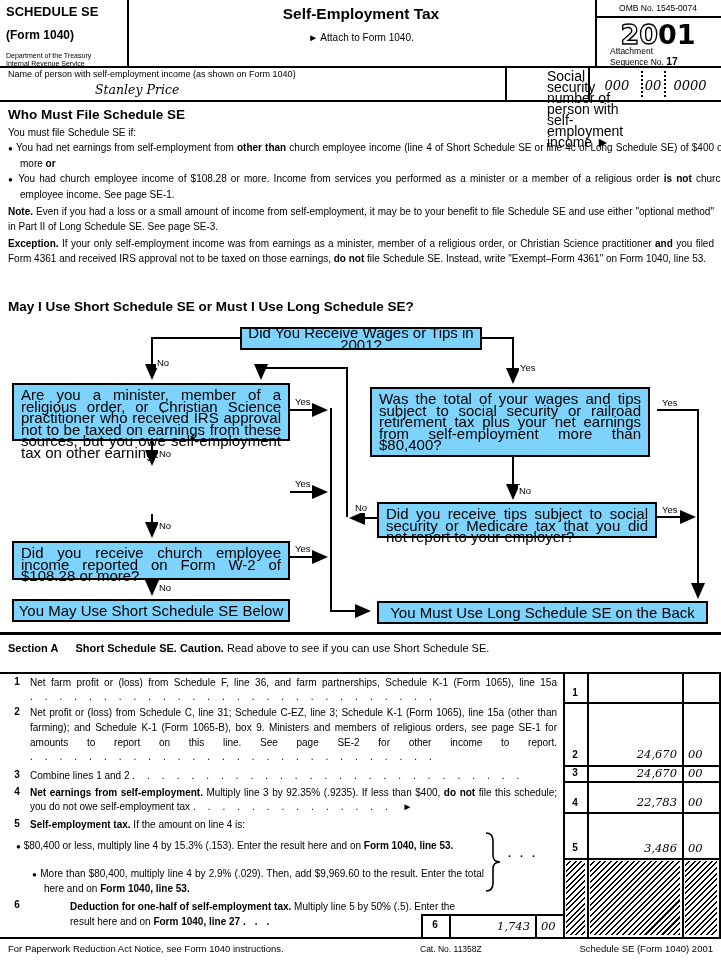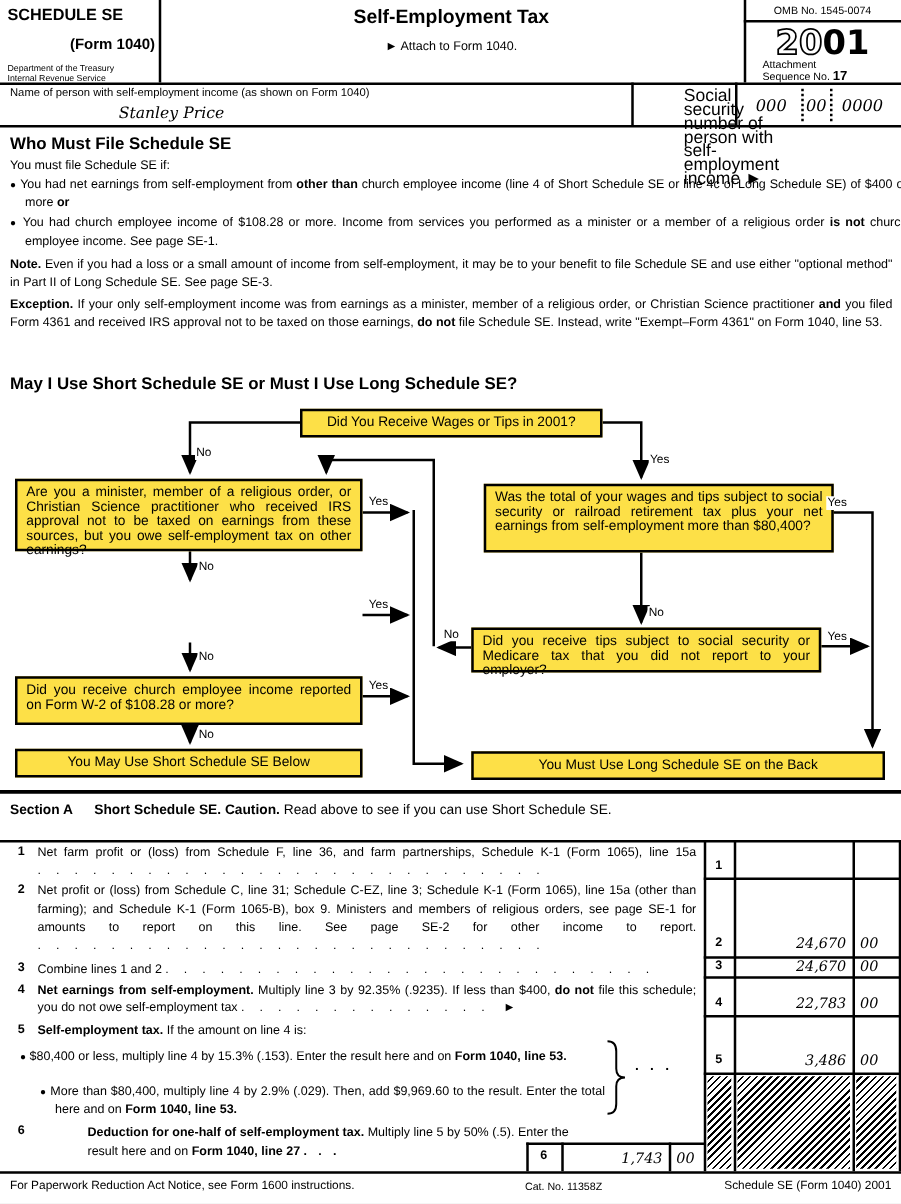--- a/index.html
+++ b/index.html
@@ -10,22 +10,22 @@
   }
   .abs { position:absolute; }
   .hline { position:absolute; background:#000; height:1px; }
   .vline { position:absolute; background:#000; width:1px; }
   .b { font-weight:bold; }
   .jt { text-align:justify; }
   .hand { font-family:"DejaVu Serif", serif; font-style:italic; font-size:11.5px; }
   .leader { letter-spacing:12px; font-weight:normal; }
   .leader3 { letter-spacing:9px; font-weight:bold; }
   .fc-box {
-    position:absolute; border:2px solid #000; background:#fde047;
-    font-size:11px; line-height:11.5px; padding:4px 7px; box-sizing:border-box;
+    position:absolute; border:2px solid #000; background:#7dd3fc;
+    font-size:15px; line-height:11.5px; padding:4px 7px; box-sizing:border-box;
     text-align:justify;
   }
   .fc-box.ctr { display:flex; align-items:center; justify-content:center; text-align:center; padding:2px; }
   .fc-lbl { position:absolute; font-size:9.5px; background:#fff; padding:0 1px; }
   .para { position:absolute; left:8px; width:706px; line-height:15px; }
   .bullet-para { padding-left:12px; text-indent:-12px; }
   .h1 { position:absolute; left:8px; font-size:13.5px; font-weight:bold; }
   .sa-num { position:absolute; font-weight:bold; font-size:10px; width:14px; text-align:center; }
   .sa-text { position:absolute; left:30px; width:527px; line-height:14px; text-align:justify; }
   .rt { text-align:right; }
@@ -37,21 +37,21 @@
   .year-outline { color:#fff; -webkit-text-stroke:1.4px #000; }
   .year-solid { color:#000; }
 </style>
 </head>
 <body>
 
 <div class="page">
 
   <div class="abs" style="left:6px; top:4px; width:118px;">
     <div class="b" style="font-size:13px;">SCHEDULE SE</div>
-    <div class="b" style="font-size:12px; margin-top:9px;text-align:right;">(Form 1040)</div>
+    <div class="b" style="font-size:12px; margin-top:9px;">(Form 1040)</div>
     <div style="font-size:7px; margin-top:10px; line-height:8px;">
       <div>Department of the Treasury</div>
       <div>Internal Revenue Service</div>
     </div>
   </div>
   <div class="vline" style="left:127px; top:0; height:66px; width:1.5px;"></div>
 
   <div class="abs" style="left:128px; top:0; width:466px; text-align:center;">
     <div class="b" style="font-size:15.5px; margin-top:5px;">Self-Employment Tax</div>
     <div style="font-size:10px; margin-top:9px;">► Attach to Form 1040.</div>
@@ -124,21 +124,21 @@
       <path d="M347,197 V48 H261 V58" fill="none" stroke="#000" stroke-width="2" marker-end="url(#ah)"></path>
       <path d="M513,122 V178" fill="none" stroke="#000" stroke-width="2" marker-end="url(#ah)"></path>
       <path d="M657,90 H698 V277" fill="none" stroke="#000" stroke-width="2" marker-end="url(#ah)"></path>
       <path d="M657,197 H694" fill="none" stroke="#000" stroke-width="2" marker-end="url(#ah)"></path>
     </svg>
 
     <div class="fc-box ctr" style="left:240px; top:7px; width:242px; height:23px;">Did You Receive Wages or Tips in 2001?</div>
     <div class="fc-box" style="left:12px; top:63px; width:278px; height:58px;">Are you a minister, member of a religious order, or Christian Science practitioner who received IRS approval not to be taxed on earnings from these sources, but you owe self-employment tax on other earnings?</div>
     <div class="fc-box" style="left:12px; top:221px; width:278px; height:39px;">Did you receive church employee income reported on Form W-2 of $108.28 or more?</div>
     <div class="fc-box ctr" style="left:12px; top:279px; width:278px; height:23px;">You May Use Short Schedule SE Below</div>
-    <div class="fc-box" style="left:387px; top:67px; width:280px; height:55px;">Was the total of your wages and tips subject to social security or railroad retirement tax plus your net earnings from self-employment more than $80,400?</div>
+    <div class="fc-box" style="left:370px; top:67px; width:280px; height:70px;">Was the total of your wages and tips subject to social security or railroad retirement tax plus your net earnings from self-employment more than $80,400?</div>
     <div class="fc-box" style="left:377px; top:182px; width:280px; height:36px;">Did you receive tips subject to social security or Medicare tax that you did not report to your employer?</div>
     <div class="fc-box ctr" style="left:377px; top:281px; width:331px; height:23px;">You Must Use Long Schedule SE on the Back</div>
 
     <span class="fc-lbl" style="left:156px; top:37px;">No</span>
     <span class="fc-lbl" style="left:519px; top:42px;">Yes</span>
     <span class="fc-lbl" style="left:158px; top:128px;">No</span>
     <span class="fc-lbl" style="left:158px; top:200px;">No</span>
     <span class="fc-lbl" style="left:158px; top:262px;">No</span>
     <span class="fc-lbl" style="left:294px; top:76px;">Yes</span>
     <span class="fc-lbl" style="left:294px; top:158px;">Yes</span>
@@ -229,17 +229,17 @@
   </div>
   <div class="hline" style="left:421px; top:914px; width:143px; height:1.5px;"></div>
   <div class="vline" style="left:421px; top:914px; height:23px; width:1.5px;"></div>
   <div class="vline" style="left:449px; top:914px; height:23px; width:1.5px;"></div>
   <div class="vline" style="left:535px; top:914px; height:23px; width:1.5px;"></div>
   <div class="sa-num" style="left:428px; top:919px;">6</div>
   <div class="abs hand rt" style="left:452px; top:919px; width:78px;">1,743</div>
   <div class="abs hand" style="left:541px; top:919px;">00</div>
 
   <div class="hline" style="left:0; top:937px; width:721px; height:1.5px;"></div>
-  <div class="abs" style="left:8px; top:943px; font-size:9.5px;">For Paperwork Reduction Act Notice, see Form 1600 instructions.</div>
+  <div class="abs" style="left:8px; top:943px; font-size:9.5px;">For Paperwork Reduction Act Notice, see Form 1040 instructions.</div>
   <div class="abs" style="left:420px; top:944px; font-size:8.5px;">Cat. No. 11358Z</div>
   <div class="abs rt" style="left:513px; top:943px; width:200px; font-size:9.5px;">Schedule SE (Form 1040) 2001</div>
 
 </div>
 
 </body></html>

